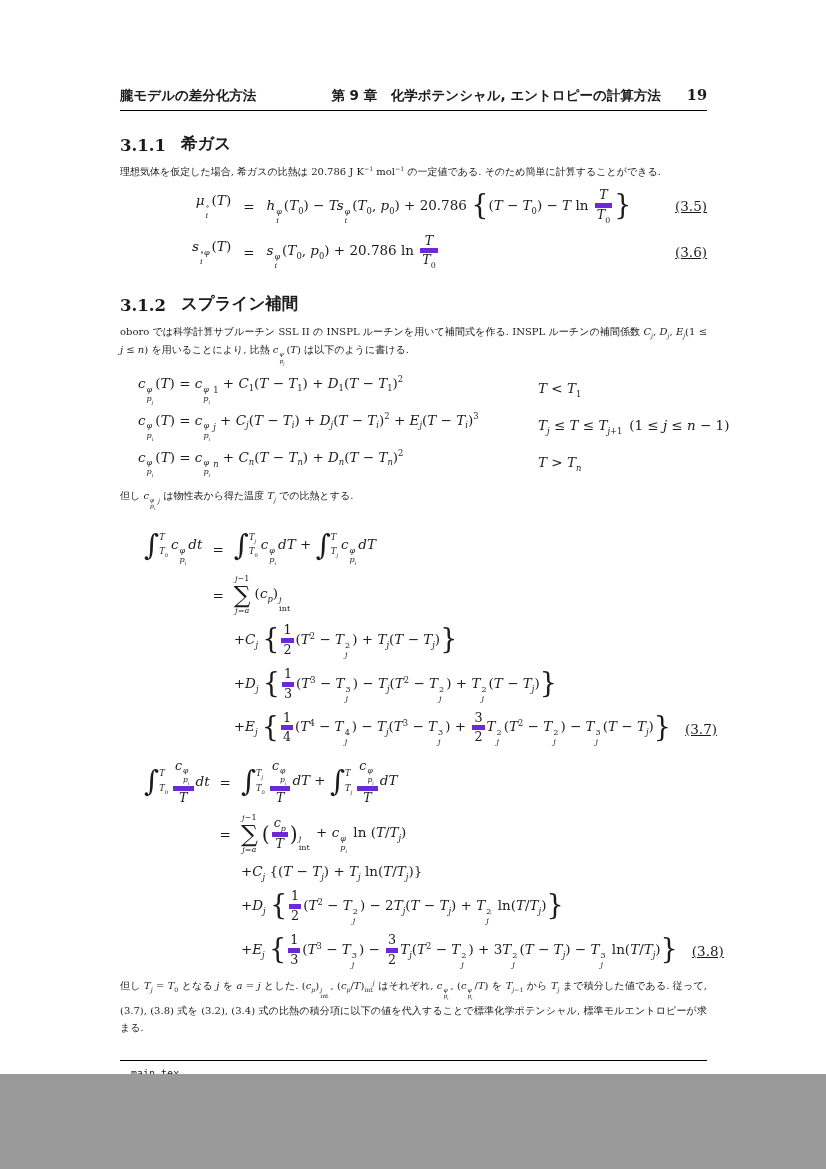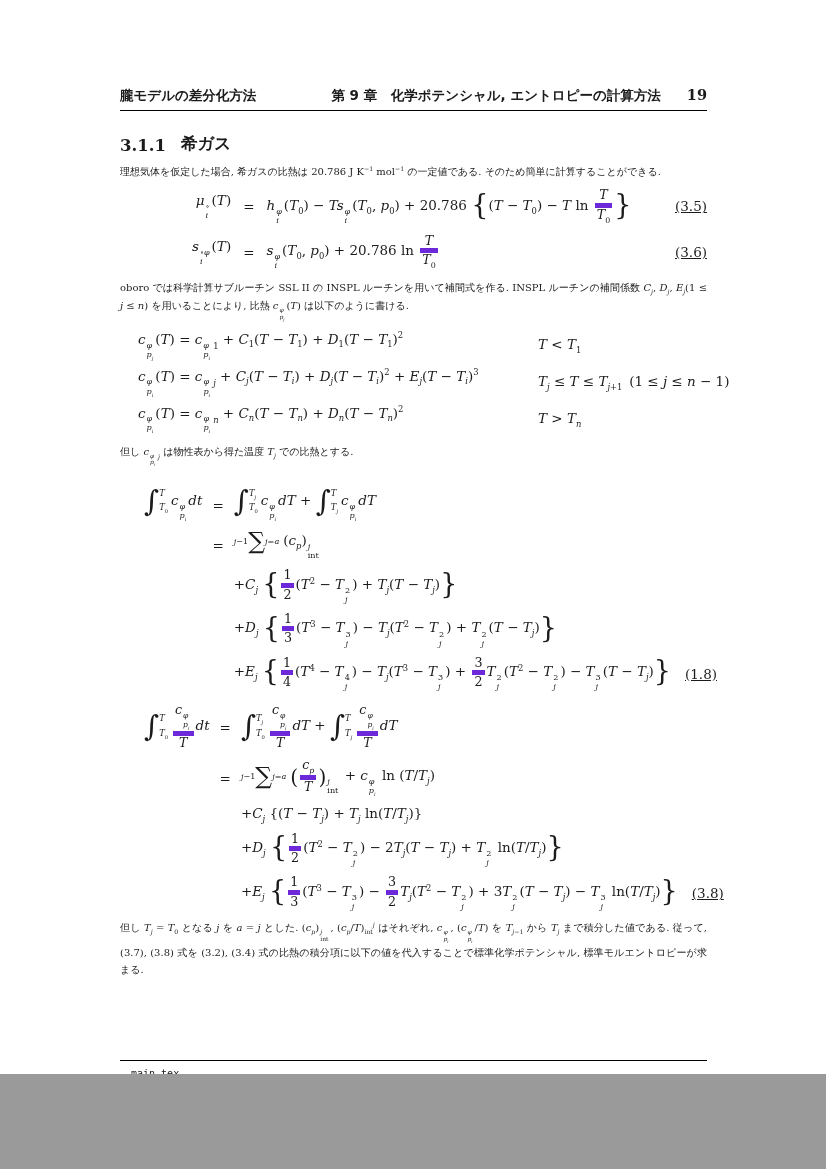--- a/index.html
+++ b/index.html
@@ -45,21 +45,21 @@
   i{font-style:italic;}
   sub,sup{font-size:0.62em;}
   sub.aft{vertical-align:-0.7em;margin-left:1px;}
   .ss{display:inline-flex;flex-direction:column;align-items:flex-start;font-size:0.6em;line-height:1.12;vertical-align:-0.5em;margin:0 2px 0 1px;}
   .fr{display:inline-block;vertical-align:middle;text-align:center;line-height:1.15;font-size:0.94em;margin:0 2px;}
   .fr .nu{display:block;padding:0 2px;}
   .fr .de{display:block;border-top:5px solid #6d28d9;padding:0 2px;}
   .int{display:inline-flex;align-items:center;vertical-align:middle;margin-right:3px;}
   .isym{font-size:215%;line-height:0.95;}
   .ilim{display:flex;flex-direction:column;justify-content:space-between;align-self:stretch;font-size:0.62em;line-height:1;padding:1px 0;}
-  .sum{display:inline-flex;flex-direction:row;align-items:center;vertical-align:middle;line-height:1;margin-right:4px;}
+  .sum{display:inline-flex;flex-direction:column;align-items:center;vertical-align:middle;line-height:1;margin-right:4px;}
   .sum .su,.sum .sl{font-size:0.6em;line-height:1.15;}
   .ssym{font-size:175%;line-height:0.95;}
   .bb{font-size:200%;vertical-align:middle;line-height:0;position:relative;top:-0.05em;}
   .bp{font-size:150%;vertical-align:middle;line-height:0;}
 </style>
 </head>
 <body>
 
 <div class="page">
 
@@ -95,20 +95,24 @@
           <span class="t">∘<i>φ</i></span>
           <span class="b"><i>i</i></span>
         </span>(<i>T</i>)</span>
     <span class="em">=</span>
     <span class="er"><span><i>s</i><span class="ss">
             <span class="t"><i>φ</i></span>
             <span class="b"><i>i</i></span>
           </span>(<i>T</i><sub>0</sub>, <i>p</i><sub>0</sub>) + 20.786 ln <span class="fr"><span class="nu"><i>T</i></span><span class="de"><i>T</i><sub>0</sub></span></span></span><span class="eqnum">(3.6)</span></span>
   </div>
 
+  <div class="sec">
+    <span class="sec-num">3.1.2</span>
+    <span class="sec-title">スプライン補間</span>
+  </div>
 
   <p class="body">oboro では科学計算サブルーチン SSL II の INSPL ルーチンを用いて補間式を作る. INSPL ルーチンの補間係数 <i>C</i><sub><i>j</i></sub>, <i>D</i><sub><i>j</i></sub>, <i>E</i><sub><i>j</i></sub>(1 ≤ <i>j</i> ≤ <i>n</i>) を用いることにより, 比熱 <i>c</i><span class="ss">
         <span class="t"><i>φ</i></span>
         <span class="b"><i>p</i><sub><i>j</i></sub></span>
       </span>(<i>T</i>) は以下のように書ける.</p>
 
   <div class="spl">
     <div class="spr">
       <span class="sp-eq"><i>c</i><span class="ss">
             <span class="t"><i>φ</i></span>
@@ -219,21 +223,21 @@
             <span class="b"><i>j</i></span>
           </span>) + <span class="fr"><span class="nu">3</span><span class="de">2</span></span><i>T</i><span class="ss">
             <span class="t">2</span>
             <span class="b"><i>j</i></span>
           </span>(<i>T</i><sup>2</sup> − <i>T</i><span class="ss">
             <span class="t">2</span>
             <span class="b"><i>j</i></span>
           </span>) − <i>T</i><span class="ss">
             <span class="t">3</span>
             <span class="b"><i>j</i></span>
-          </span>(<i>T</i> − <i>T</i><sub><i>j</i></sub>)<span class="bb">}</span></span><span class="eqnum">(1.8)</span></span>
+          </span>(<i>T</i> − <i>T</i><sub><i>j</i></sub>)<span class="bb">}</span></span><span class="eqnum">(3.7)</span></span>
   </div>
 
   <div class="eqa eq38">
     <span class="el"><span class="int">
           <span class="isym">∫</span>
           <span class="ilim">
             <span class="iu"><i>T</i></span>
             <span class="il"><i>T</i><sub>0</sub></span>
           </span>
         </span><span class="fr"><span class="nu"><i>c</i><span class="ss">

